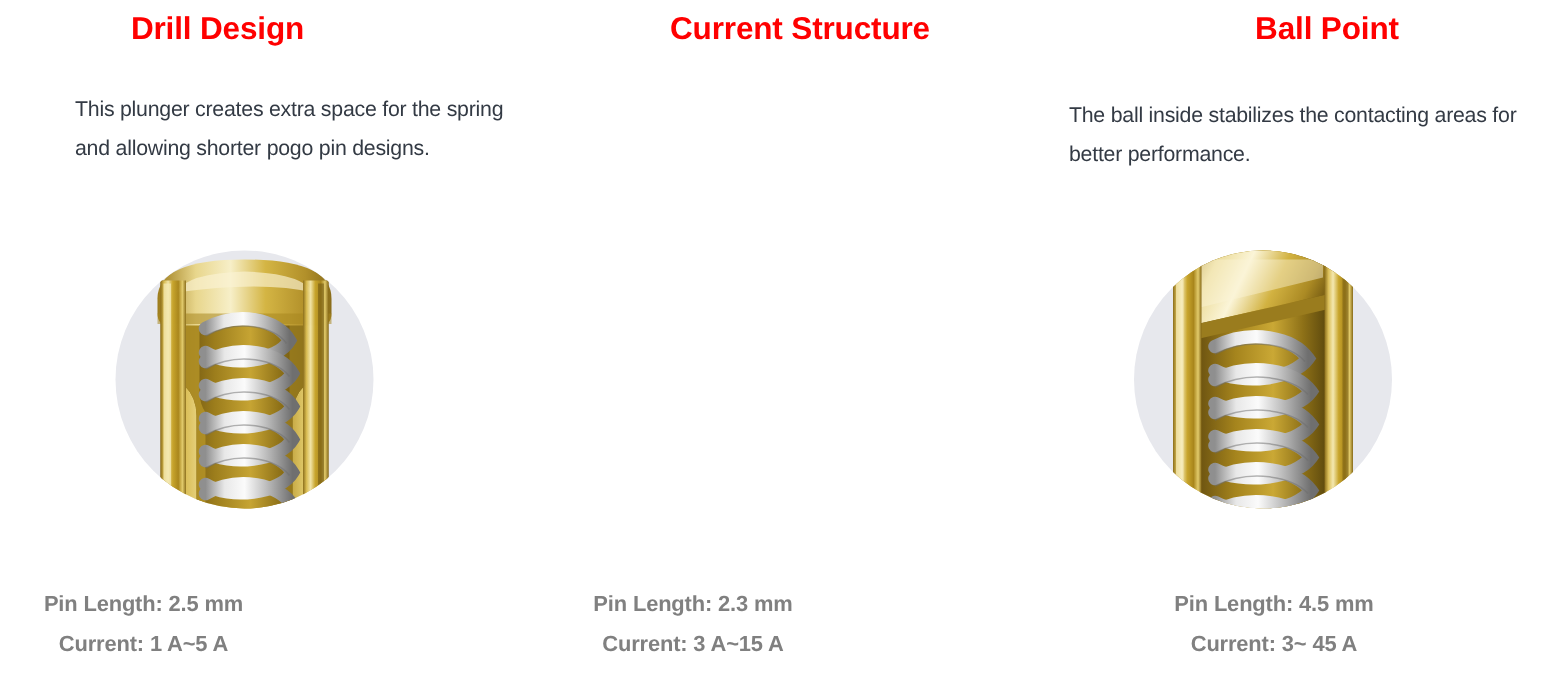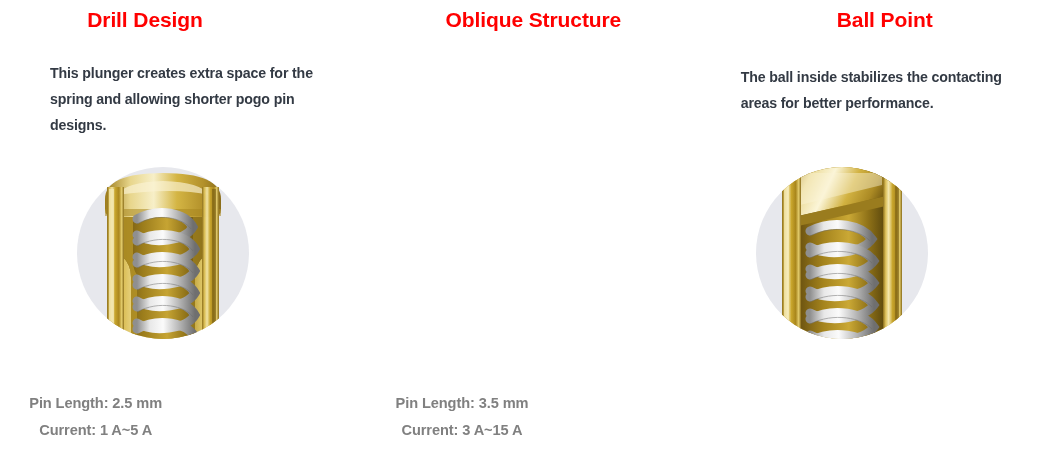--- a/index.html
+++ b/index.html
@@ -31,32 +31,32 @@
     color: #ff0000;
     font-size: 21px;
     font-weight: bold;
     text-align: center;
     letter-spacing: -0.1px;
     white-space: nowrap;
   }
   .col-desc {
     color: #333a44;
     font-size: 14.2px;
-    font-weight: bold;
+    font-weight: normal;
     line-height: 26px;
     letter-spacing: -0.15px;
   }
   
   .c1 .col-title { position: absolute; left: 0; top: 8px; width: 290px; }
   .c2 .col-title { position: absolute; left: 0; top: 8px; width: 372px; }
   .c3 .col-title { position: absolute; left: 0; top: 8px; width: 380px; }
 
   .c1 .col-desc { position: absolute; left: 50px; top: 60px; width: 302px; }
   .c2 .col-desc { position: absolute; left: 15px; top: 61px; width: 320px; }
-  .c3 .col-desc { position: absolute; left: 18px; top: 64px; width: 300px; margin-left: 28px; }
+  .c3 .col-desc { position: absolute; left: 18px; top: 64px; width: 300px; }
 
   .figure {
     position: absolute;
     top: 165px;
     width: 176px;
     height: 176px;
   }
   .c1 .figure { left: 75px; }
   .c2 .figure { left: 407px; }
 
@@ -161,21 +161,21 @@
       </svg>
     </div>
 
     <div class="specs">
       <div class="spec-line">Pin Length: 2.5 mm</div>
       <div class="spec-line">Current: 1 A~5 A</div>
     </div>
   </div>
 
   <div class="col c2">
-    <div class="col-title">Oblique Structure</div>
+    <div class="col-title">Current Structure</div>
 
     <div class="figure">
       <svg width="176" height="176" viewBox="0 0 176 176" xmlns="http://www.w3.org/2000/svg">
         <defs>
           <clipPath id="clipCircle2">
               <circle cx="88" cy="88" r="86"></circle>
             </clipPath>
           <linearGradient id="gold2" x1="0" y1="0" x2="1" y2="0">
             <stop offset="0" stop-color="#8a6d1a"></stop>
             <stop offset="0.14" stop-color="#dcc05a"></stop>
@@ -239,24 +239,28 @@
 
           <rect x="28" y="0" width="19" height="190" fill="url(#gold2)"></rect>
           <rect x="129" y="0" width="19" height="190" fill="url(#gold2)"></rect>
           <rect x="30" y="0" width="5" height="190" fill="#f6edbe" opacity="0.7"></rect>
           <rect x="141" y="0" width="4" height="190" fill="#6f5712" opacity="0.5"></rect>
         </g>
       </svg>
     </div>
 
     <div class="specs">
-      <div class="spec-line">Pin Length: 3.5 mm</div>
+      <div class="spec-line">Pin Length: 2.3 mm</div>
       <div class="spec-line">Current: 3 A~15 A</div>
     </div>
   </div>
 
   <div class="col c3">
     <div class="col-title">Ball Point</div>
     <div class="col-desc">The ball inside stabilizes the contacting areas for better performance.</div>
 
+    <div class="specs">
+      <div class="spec-line">Pin Length: 4.5 mm</div>
+      <div class="spec-line">Current: 3~ 45 A</div>
+    </div>
   </div>
 
 </div>
 
 </body></html>

